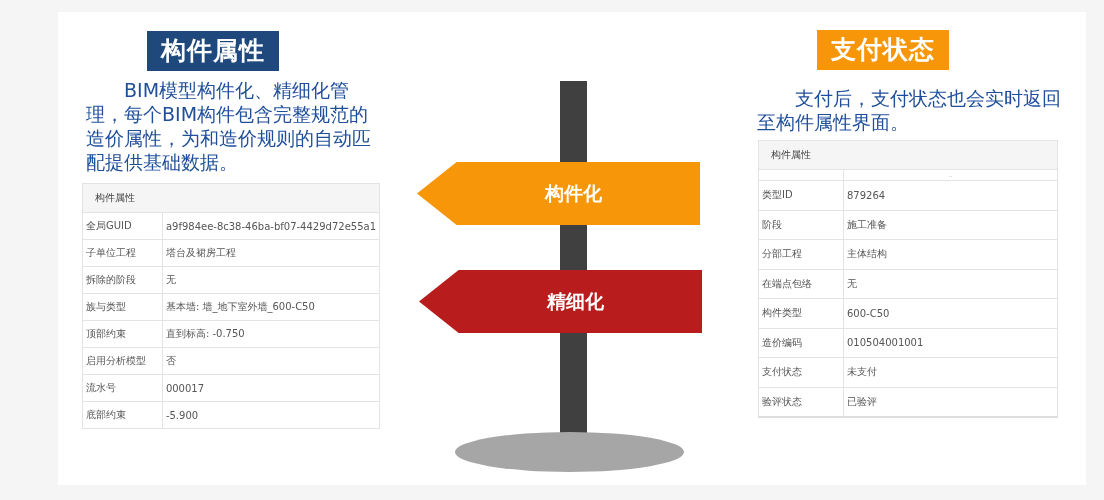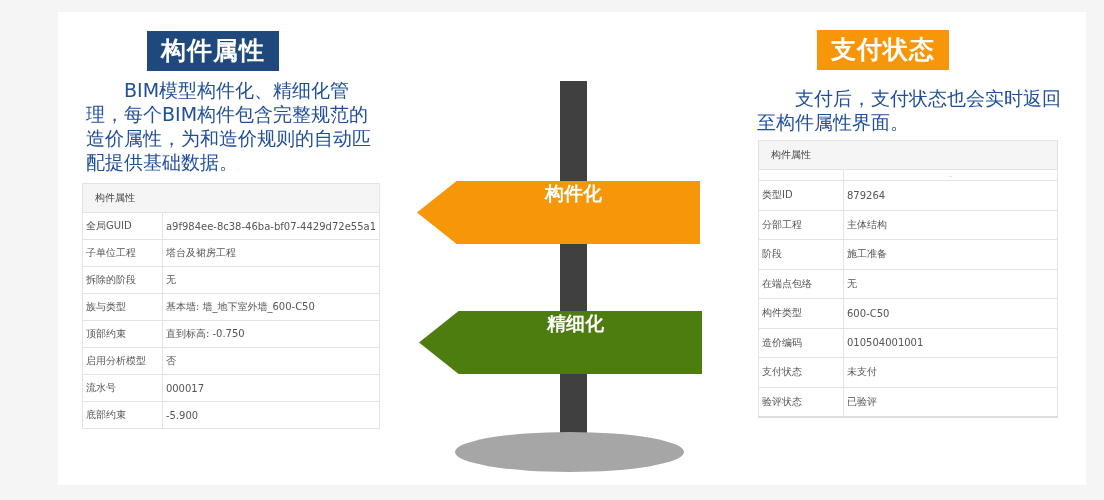--- a/index.html
+++ b/index.html
@@ -35,29 +35,29 @@
   .t-left { left: 82px; top: 183px; width: 298px; }
   .t-left td { height: 26px; }
   .t-right { left: 758px; top: 140px; width: 300px; border-right: 1px solid #ddd; border-bottom: 2px solid #ddd; }
   .t-right td { height: 28.5px; }
   .t-right .gap td { height: 10px; font-size: 7px; color: #bbb; text-align: center; }
 
   .pole { position: absolute; left: 560px; top: 81px; width: 27px; height: 352px; background: #404040; }
   .base { position: absolute; left: 455px; top: 432px; width: 229px; height: 40px; border-radius: 50%; background: #a6a6a6; }
   .sign {
     position: absolute; color: #fff; font-family: "DejaVu Serif", "Liberation Serif", serif;
-    font-weight: bold; font-size: 19px; display: flex; justify-content: center; margin-top: 19px;
+    font-weight: bold; font-size: 19px; display: flex; align-items: center; justify-content: center;
   }
   .sign-orange {
     left: 417px; top: 162px; width: 283px; height: 63px; background: #f79608;
     clip-path: polygon(14% 0, 100% 0, 100% 100%, 14% 100%, 0 50%);
     padding-left: 30px; box-sizing: border-box;
   }
   .sign-blue {
-    left: 419px; top: 292px; width: 283px; height: 63px; background: #4d7c0f;
+    left: 419px; top: 270px; width: 283px; height: 63px; background: #b91c1c;
     clip-path: polygon(14% 0, 100% 0, 100% 100%, 14% 100%, 0 50%);
     padding-left: 30px; box-sizing: border-box;
   }
 </style>
 </head>
 <body>
 
 <div class="panel"></div>
 
 <div class="title-badge title-left">构件属性</div>
@@ -122,26 +122,26 @@
   </tr>
   <tr class="gap">
         <td class="k"></td>
         <td>..</td>
       </tr>
   <tr>
         <td class="k">类型ID</td>
         <td>879264</td>
       </tr>
   <tr>
+        <td class="k">阶段</td>
+        <td>施工准备</td>
+      </tr>
+  <tr>
         <td class="k">分部工程</td>
         <td>主体结构</td>
-      </tr>
-  <tr>
-        <td class="k">阶段</td>
-        <td>施工准备</td>
       </tr>
   <tr>
         <td class="k">在端点包络</td>
         <td>无</td>
       </tr>
   <tr>
         <td class="k">构件类型</td>
         <td>600-C50</td>
       </tr>
   <tr>

